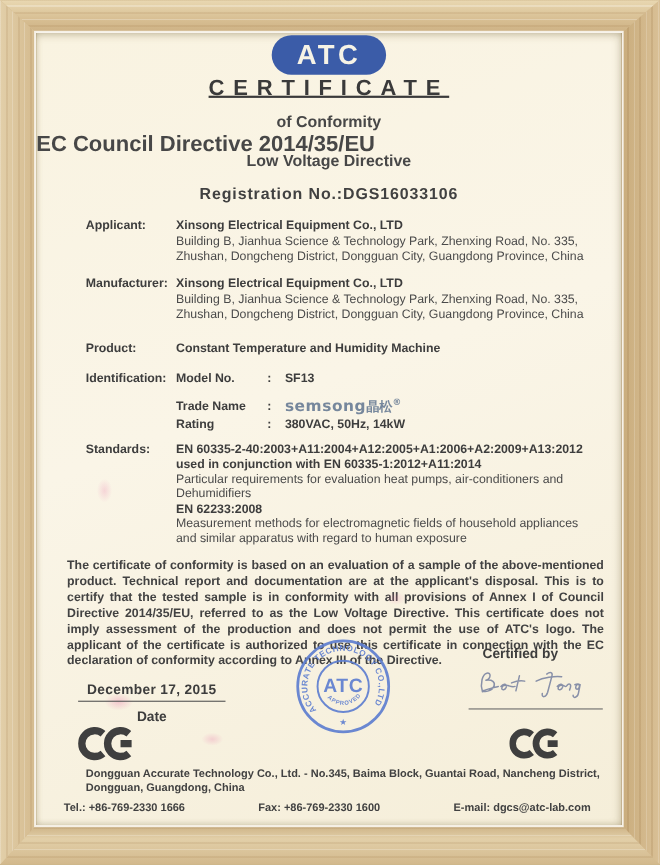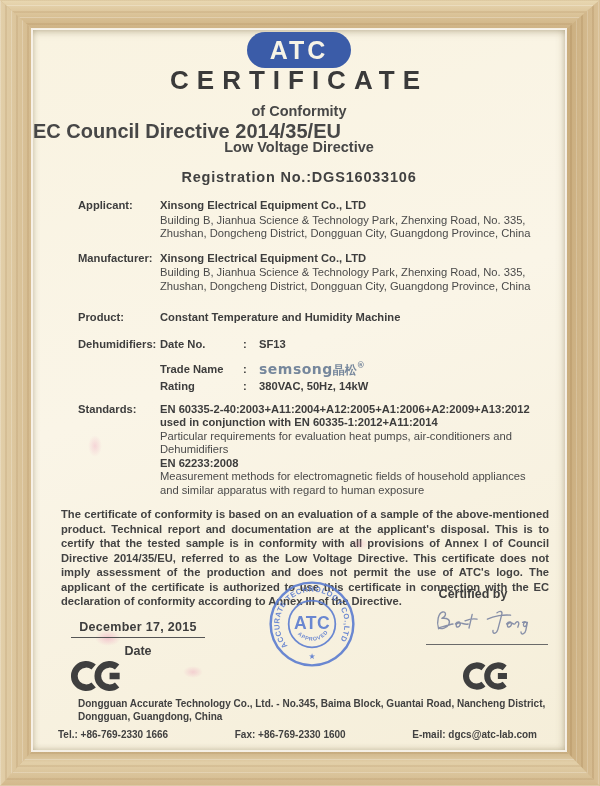--- a/index.html
+++ b/index.html
@@ -58,22 +58,23 @@
 
   
   .atc-pill{
     width:104px;height:36px;margin:2px auto 0;
     background:#3b5ca8;border-radius:18px;
     display:flex;align-items:center;justify-content:center;
     color:#f6f3e6;font-weight:bold;font-size:25px;letter-spacing:3px;
   }
   .cert-title{
     margin:-2px 0 0;text-align:center;
-    font-size:26px;line-height:28px;font-weight:bold;letter-spacing:8px;
+    font-size:20px;line-height:28px;font-weight:bold;letter-spacing:8px;
     color:#3a3a3a;
+    text-decoration:underline;
   }
   .sub-conformity{margin-top:10px;text-align:center;font-size:14.5px;line-height:15px;font-weight:bold;color:#474747;}
   .sub-directive1{margin-top:4px;font-size:20px;line-height:16px;font-weight:bold;color:#474747;}
   .sub-directive2{margin-top:1px;text-align:center;font-size:14.5px;line-height:15px;font-weight:bold;color:#474747;}
   .registration{margin-top:15px;text-align:center;font-size:14.5px;line-height:15px;font-weight:bold;letter-spacing:.8px;color:#414141;}
 
   
   .info{margin:14px 14px 0 45px;font-size:11.2px;line-height:13.5px;}
   .row{display:grid;grid-template-columns:82px 1fr;}
   .row + .row{margin-top:11px;}
@@ -171,24 +172,24 @@
           <div class="party-addr">Building B, Jianhua Science &amp; Technology Park, Zhenxing Road, No. 335, Zhushan, Dongcheng District, Dongguan City, Guangdong Province, China</div>
         </div>
       </div>
 
       <div class="row gap-lg">
         <div class="lbl">Product:</div>
         <div class="party-name">Constant Temperature and Humidity Machine</div>
       </div>
 
       <div class="row gap-md">
-        <div class="lbl">Dehumidifiers:</div>
+        <div class="lbl">Identification:</div>
         <div>
           <div class="ident-row">
-            <span class="ident-name">Date No.</span>
+            <span class="ident-name">Model No.</span>
             <span class="ident-sep">:</span>
             <span class="ident-val">SF13</span>
           </div>
           <div class="ident-row">
             <span class="ident-name">Trade Name</span>
             <span class="ident-sep">:</span>
             <span class="semsong"><span>semsong</span><span class="semsong-cjk">晶松</span><span class="semsong-reg">®</span></span>
           </div>
           <div class="ident-row">
             <span class="ident-name">Rating</span>

